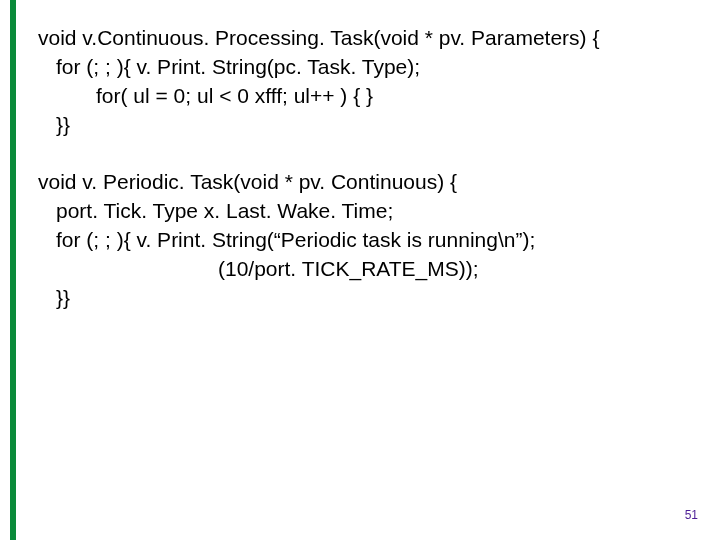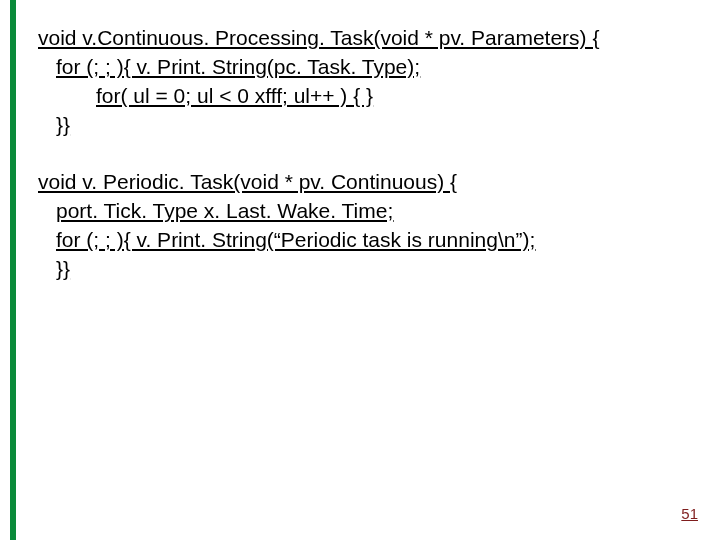--- a/index.html
+++ b/index.html
@@ -1,15 +1,15 @@
 <!DOCTYPE html>
 <html><head>
 <meta charset="utf-8">
 <style>
-  * { margin: 0; padding: 0; box-sizing: border-box; text-decoration: underline; }
+  * { margin: 0; padding: 0; box-sizing: border-box; }
   html, body { width: 720px; height: 540px; background: #fff; font-family: Arial, Helvetica, sans-serif; }
   .slide {
     position: relative;
     width: 720px;
     height: 540px;
     background: #fff;
   }
   .green-bar {
     position: absolute;
     left: 10px;
@@ -30,22 +30,22 @@
   }
   .block { margin-bottom: 28px; }
   .indent1 { padding-left: 18px; }
   .indent2 { padding-left: 58px; }
   .indent3 { padding-left: 34px; }
   .indent4 { padding-left: 180px; }
   .page-num {
     position: absolute;
     right: 22px;
     bottom: 18px;
-    font-size: 15px;
-    color: #7f1d1d;
+    font-size: 12px;
+    color: #4c1d95;
   }
 </style>
 </head>
 <body>
 
 <div class="slide">
   <div class="green-bar"></div>
 
   <div class="content">
 
@@ -53,19 +53,20 @@
       <div>void v.Continuous. Processing. Task(void * pv. Parameters) {</div>
       <div class="indent1">for (; ; ){ v. Print. String(pc. Task. Type);</div>
       <div class="indent2">for( ul = 0; ul &lt; 0 xfff; ul++ ) { }</div>
       <div class="indent1">}}</div>
     </div>
 
     <div class="block">
       <div>void v. Periodic. Task(void * pv. Continuous) {</div>
       <div class="indent1">port. Tick. Type x. Last. Wake. Time;</div>
       <div class="indent1">for (; ; ){ v. Print. String(“Periodic task is running\n”);</div>
+      <div class="indent4">(10/port. TICK_RATE_MS));</div>
       <div class="indent1">}}</div>
     </div>
 
   </div>
 
   <div class="page-num">51</div>
 </div>
 
 </body></html>

